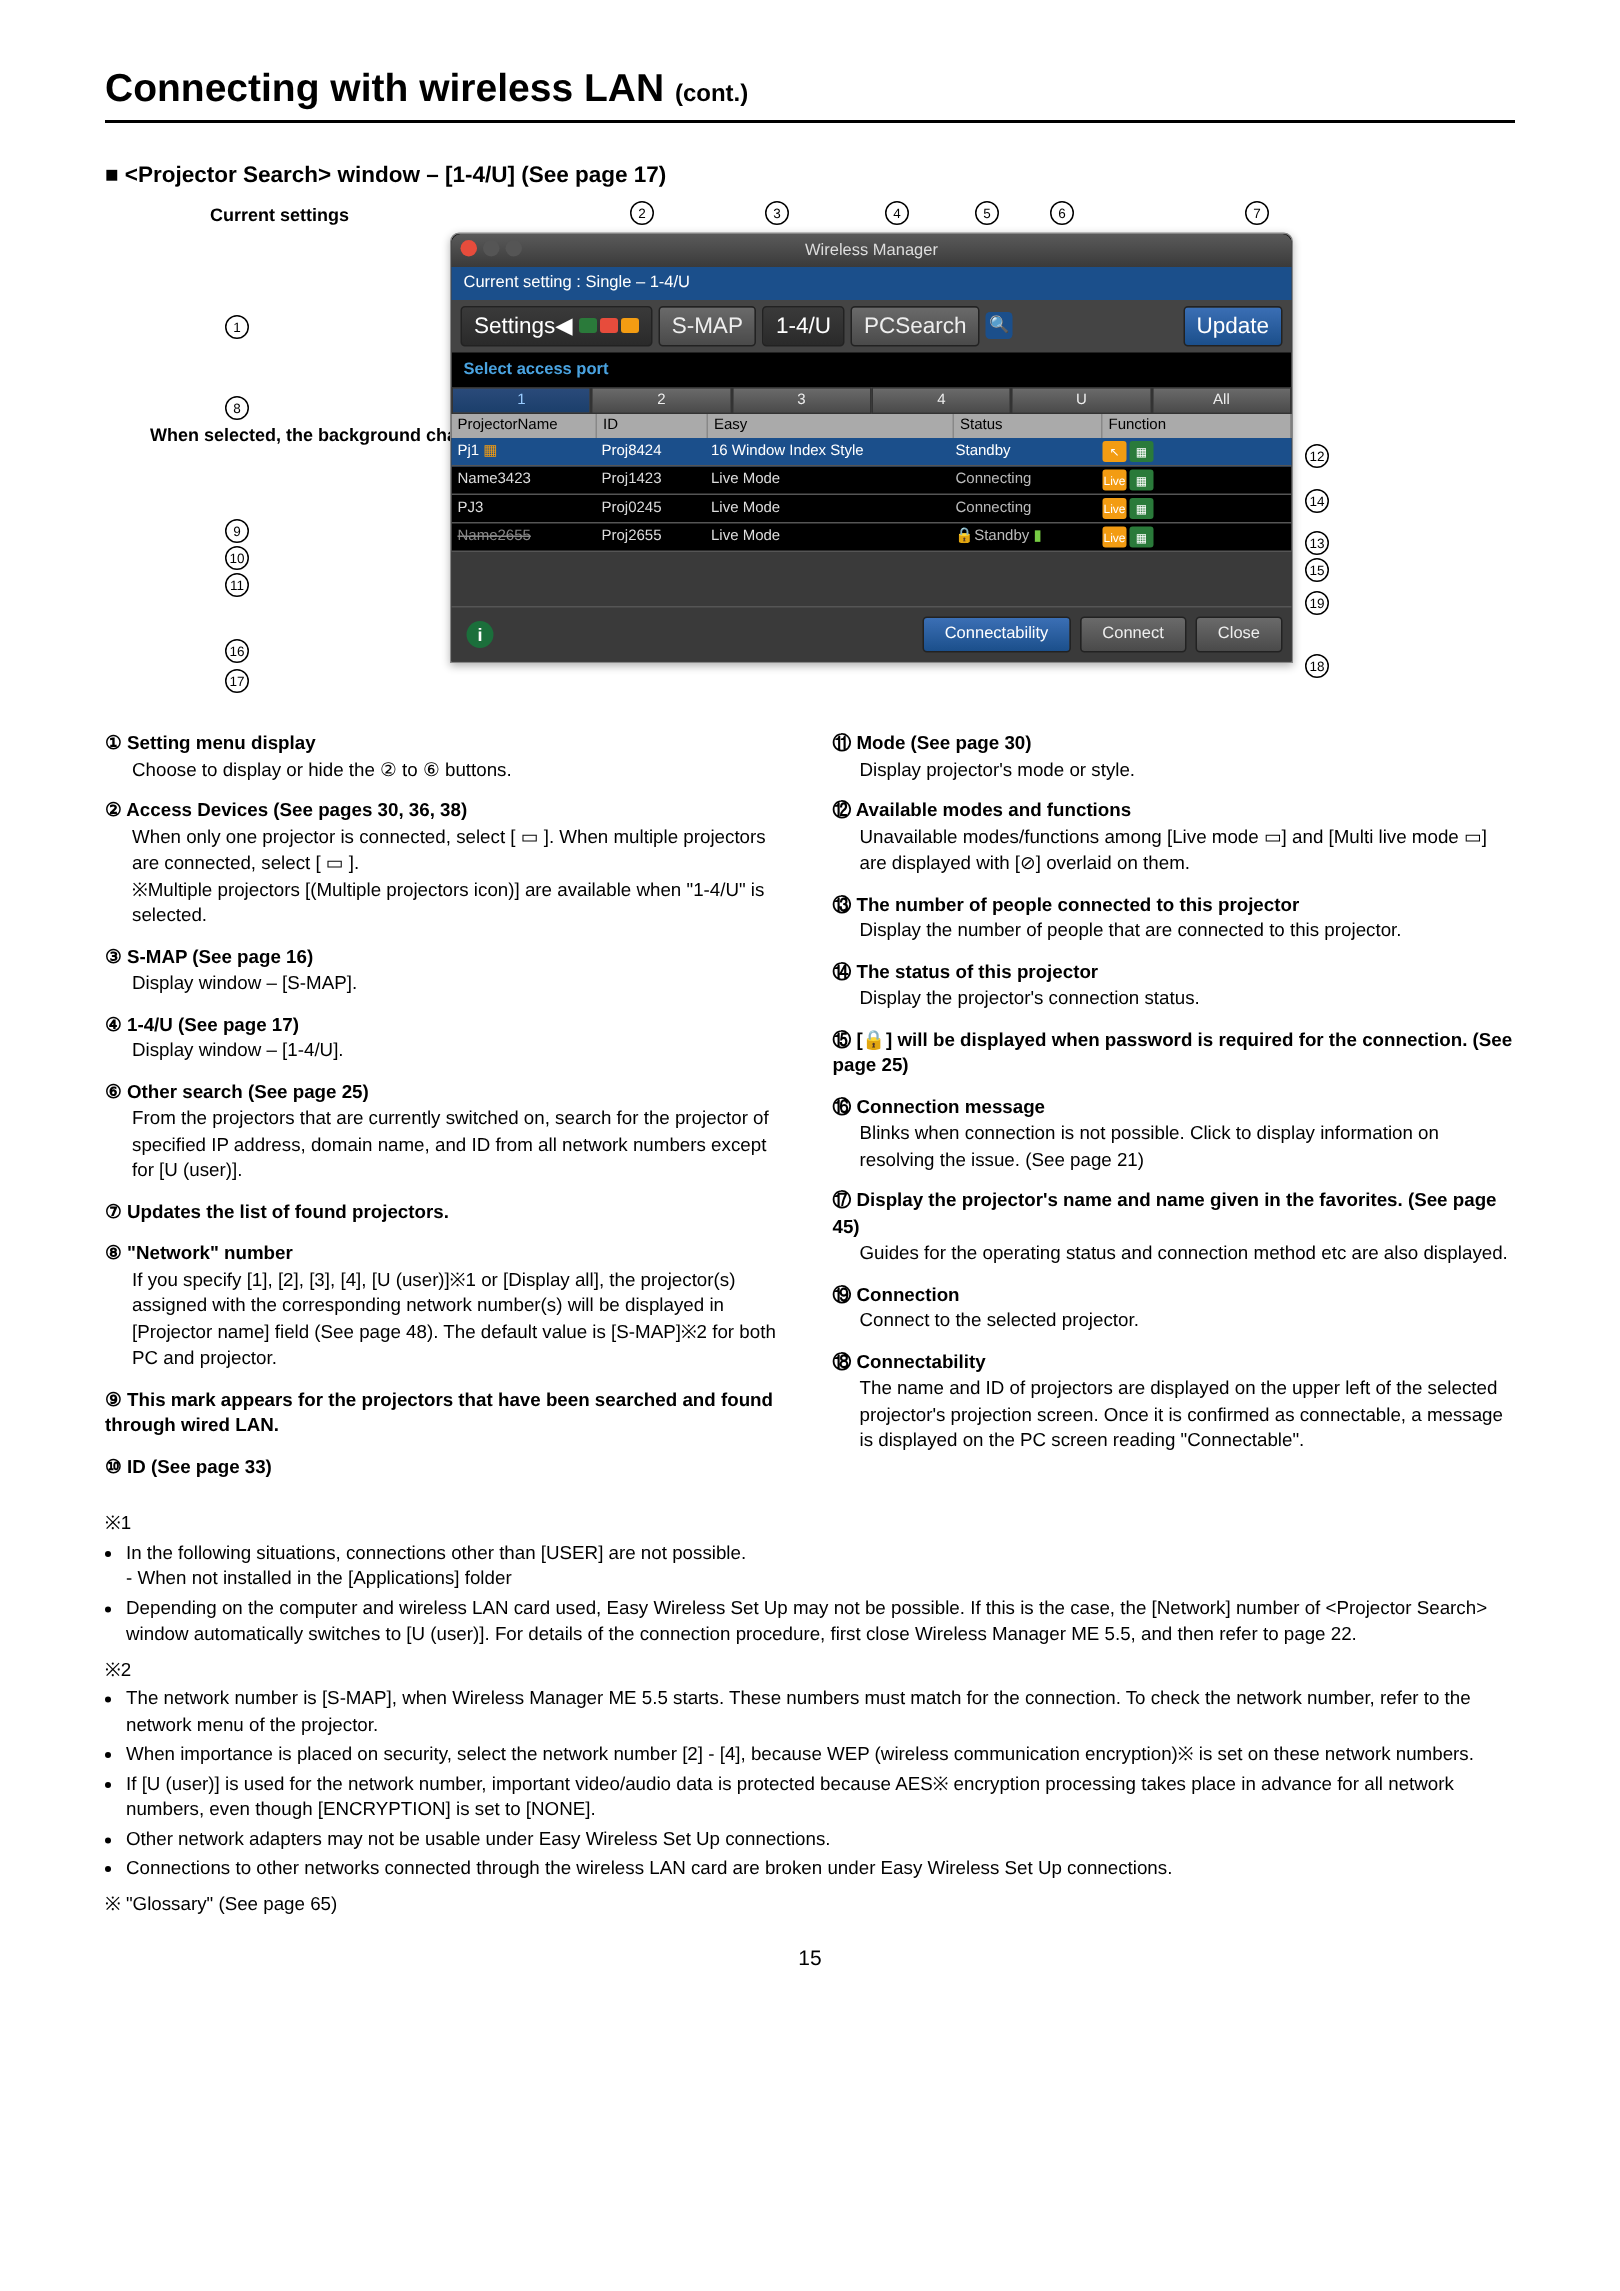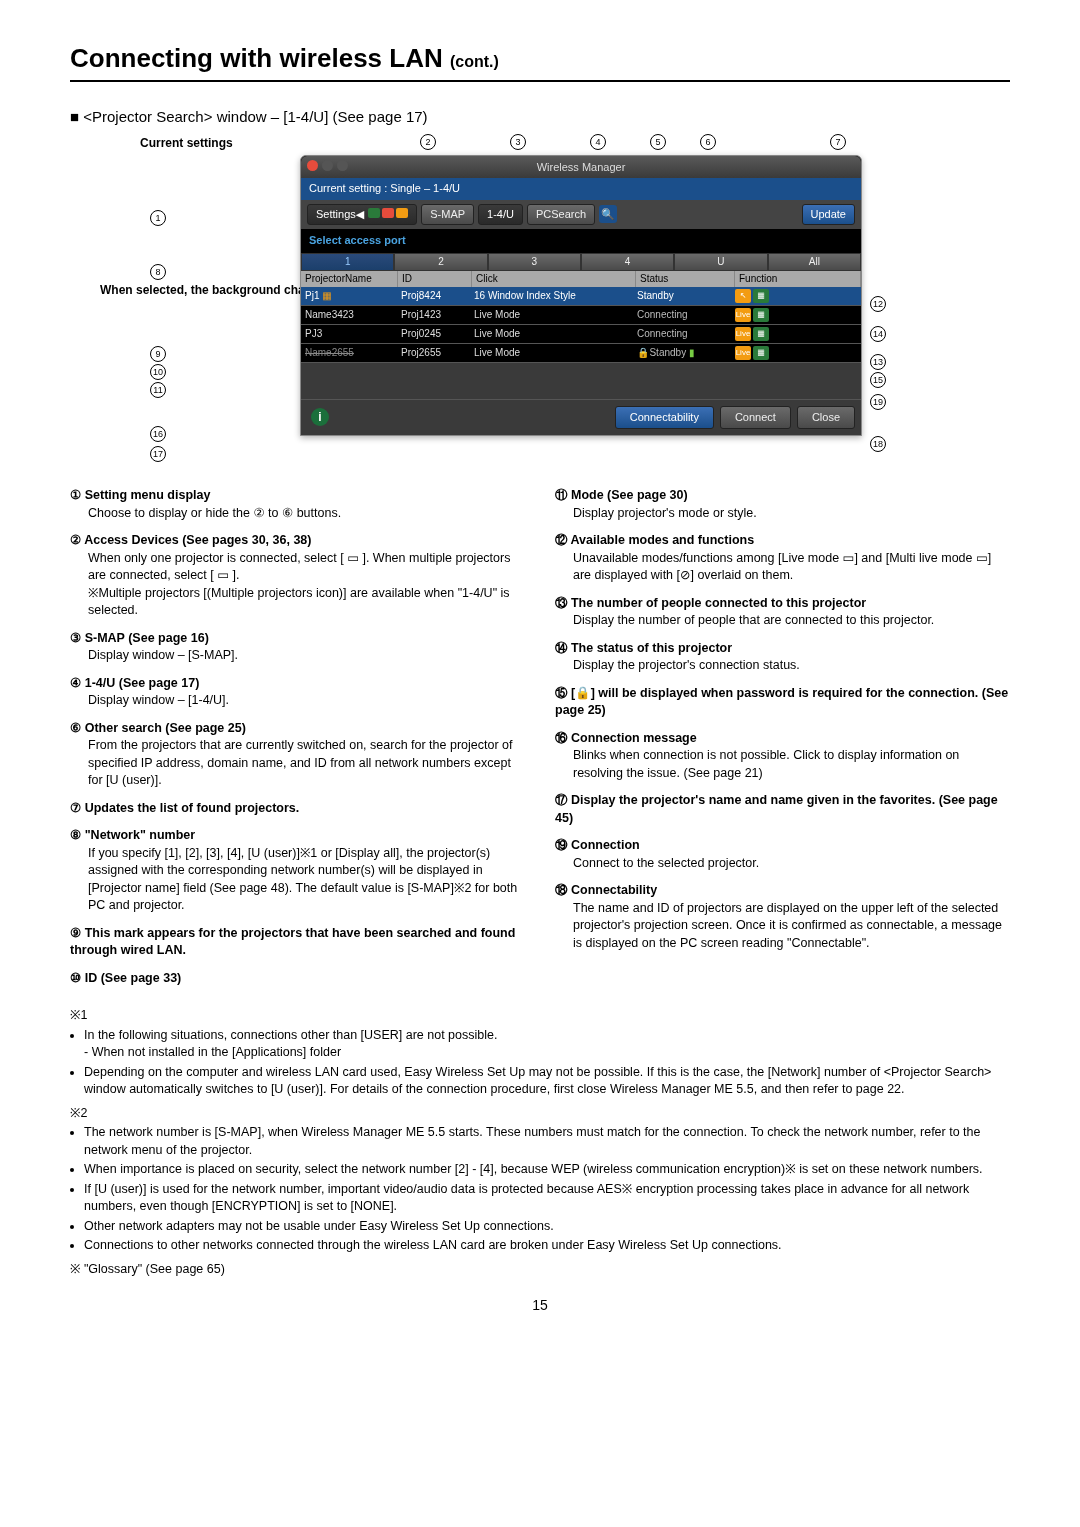--- a/index.html
+++ b/index.html
@@ -1,31 +1,31 @@
 <!DOCTYPE html>
 <html><head>
 <meta charset="utf-8">
 <style>
 body{font-family:Arial,Helvetica,sans-serif;font-size:12.5px;color:#000;margin:0;padding:40px 70px;line-height:1.4;width:1080px;box-sizing:border-box}
 h1{font-size:26px;font-weight:bold;margin:0 0 4px 0}
 h1 .sub{font-size:16px;font-weight:bold}
 hr.heavy{border:none;border-top:2px solid #000;margin:0 0 24px 0}
-h2{font-size:15px;font-weight:normal;margin:0 0 8px 0}
+h2{font-size:15px;font-weight:bold;margin:0 0 8px 0}
 .diagram{position:relative;margin:0 0 22px 40px;height:330px}
 .labels-left{position:absolute;left:-40px;top:0;font-size:12px}
 .labels-left div{position:absolute;white-space:nowrap;font-weight:bold}
 .calloutnum{display:inline-block;width:14px;height:14px;border:1px solid #000;border-radius:50%;font-size:9px;text-align:center;line-height:14px;margin-right:2px;font-weight:normal}
 .window{position:absolute;left:190px;top:0;width:560px;background:#000000;border:1px solid #888;border-radius:6px 6px 0 0;box-shadow:0 2px 6px rgba(0,0,0,.3)}
 .titlebar{height:22px;background:linear-gradient(#5a5a5a,#3a3a3a);color:#ddd;text-align:center;font-size:11px;line-height:22px;border-radius:6px 6px 0 0;position:relative}
 .trafficlights{position:absolute;left:6px;top:4px;display:flex;gap:4px}
 .tlight{width:11px;height:11px;border-radius:50%}
 .red{background:#e74c3c}.yel{background:#555}.grn{background:#555}
 .bluebar{background:#1b4f8b;color:#fff;font-size:11px;padding:3px 8px}
 .toolbar{background:#444;padding:4px 6px;display:flex;gap:4px;align-items:center}
-.tbtn{background:linear-gradient(#6a6a6a,#4a4a4a);color:#eee;border:1px solid #222;border-radius:3px;padding:2px 8px;font-size:11px}
+.tbtn{background:linear-gradient(#6a6a6a,#4a4a4a);color:#eee;border:1px solid #222;border-radius:3px;padding:2px 8px;font-size:15px}
 .tbtn.active{background:linear-gradient(#3a3a3a,#2a2a2a);color:#fff}
 .update{background:linear-gradient(#3b6fb5,#1b4f8b);color:#fff;margin-left:auto}
 .searchicon{width:18px;height:18px;background:#1b4f8b;border-radius:3px;display:flex;align-items:center;justify-content:center;color:#fff;font-size:11px}
 .selectport{color:#4aa3e0;font-size:11px;padding:4px 8px;font-weight:bold}
 .nettabs{display:flex;background:#555}
 .nettab{flex:1;text-align:center;font-size:10px;color:#eee;border:1px solid #333;padding:1px 0;background:linear-gradient(#6a6a6a,#4a4a4a)}
 .nettab.sel{background:linear-gradient(#2a4a7a,#1b3f6b);color:#9cf}
 .listhead{display:flex;background:#aaa;font-size:10px}
 .listhead div{padding:1px 4px;border-right:1px solid #888}
 .c1{width:88px}.c2{width:65px}.c3{width:155px}.c4{width:90px}.c5{flex:1}
@@ -126,21 +126,21 @@
       <div class="nettab sel">1</div>
       <div class="nettab">2</div>
       <div class="nettab">3</div>
       <div class="nettab">4</div>
       <div class="nettab">U</div>
       <div class="nettab">All</div>
     </div>
     <div class="listhead">
       <div class="c1">ProjectorName</div>
       <div class="c2">ID</div>
-      <div class="c3">Click</div>
+      <div class="c3">Easy</div>
       <div class="c4">Status</div>
       <div class="c5">Function</div>
     </div>
     <div class="row sel">
       <div class="c1"><span>Pj1</span> <span style="color:#f39c12">▦</span></div>
       <div class="c2">Proj8424</div>
       <div class="c3">16 Window Index Style</div>
       <div class="c4">Standby</div>
       <div class="c5 func">
           <span class="ficon live">↖</span>
@@ -199,21 +199,21 @@
       <div class="item"><span class="lead">⑨  This mark appears for the projectors that have been searched and found through wired LAN.</span></div>
       <div class="item"><span class="lead">⑩ ID (See page 33)</span></div>
     </div>
   <div class="col" id="rightcol">
       <div class="item"><span class="lead">⑪ Mode (See page 30)</span><div class="body">Display projector's mode or style.</div></div>
       <div class="item"><span class="lead">⑫ Available modes and functions</span><div class="body">Unavailable modes/functions among [Live mode ▭] and [Multi live mode ▭] are displayed with [⊘] overlaid on them.</div></div>
       <div class="item"><span class="lead">⑬ The number of people connected to this projector</span><div class="body">Display the number of people that are connected to this projector.</div></div>
       <div class="item"><span class="lead">⑭ The status of this projector</span><div class="body">Display the projector's connection status.</div></div>
       <div class="item"><span class="lead">⑮ [🔒] will be displayed when password is required for the connection. (See page 25)</span></div>
       <div class="item"><span class="lead">⑯ Connection message</span><div class="body">Blinks when connection is not possible. Click to display information on resolving the issue. (See page 21)</div></div>
-      <div class="item"><span class="lead">⑰ Display the projector's name and name given in the favorites. (See page 45)</span></div>
+      <div class="item"><span class="lead">⑰ Display the projector's name and name given in the favorites. (See page 45)</span><div class="body">Guides for the operating status and connection method etc are also displayed.</div></div>
       <div class="item"><span class="lead">⑲ Connection</span><div class="body">Connect to the selected projector.</div></div>
       <div class="item"><span class="lead">⑱ Connectability</span><div class="body">The name and ID of projectors are displayed on the upper left of the selected projector's projection screen. Once it is confirmed as connectable, a message is displayed on the PC screen reading "Connectable".</div></div>
     </div>
 </div>
 
 <div class="notes">
   <div>※1</div>
   <ul>
     <li><span>In the following situations, connections other than [USER] are not possible.</span><br><span>- When not installed in the [Applications] folder</span></li>
     <li>Depending on the computer and wireless LAN card used, Easy Wireless Set Up may not be possible. If this is the case, the [Network] number of &lt;Projector Search&gt; window automatically switches to [U (user)]. For details of the connection procedure, first close Wireless Manager ME 5.5, and then refer to page 22.</li>

